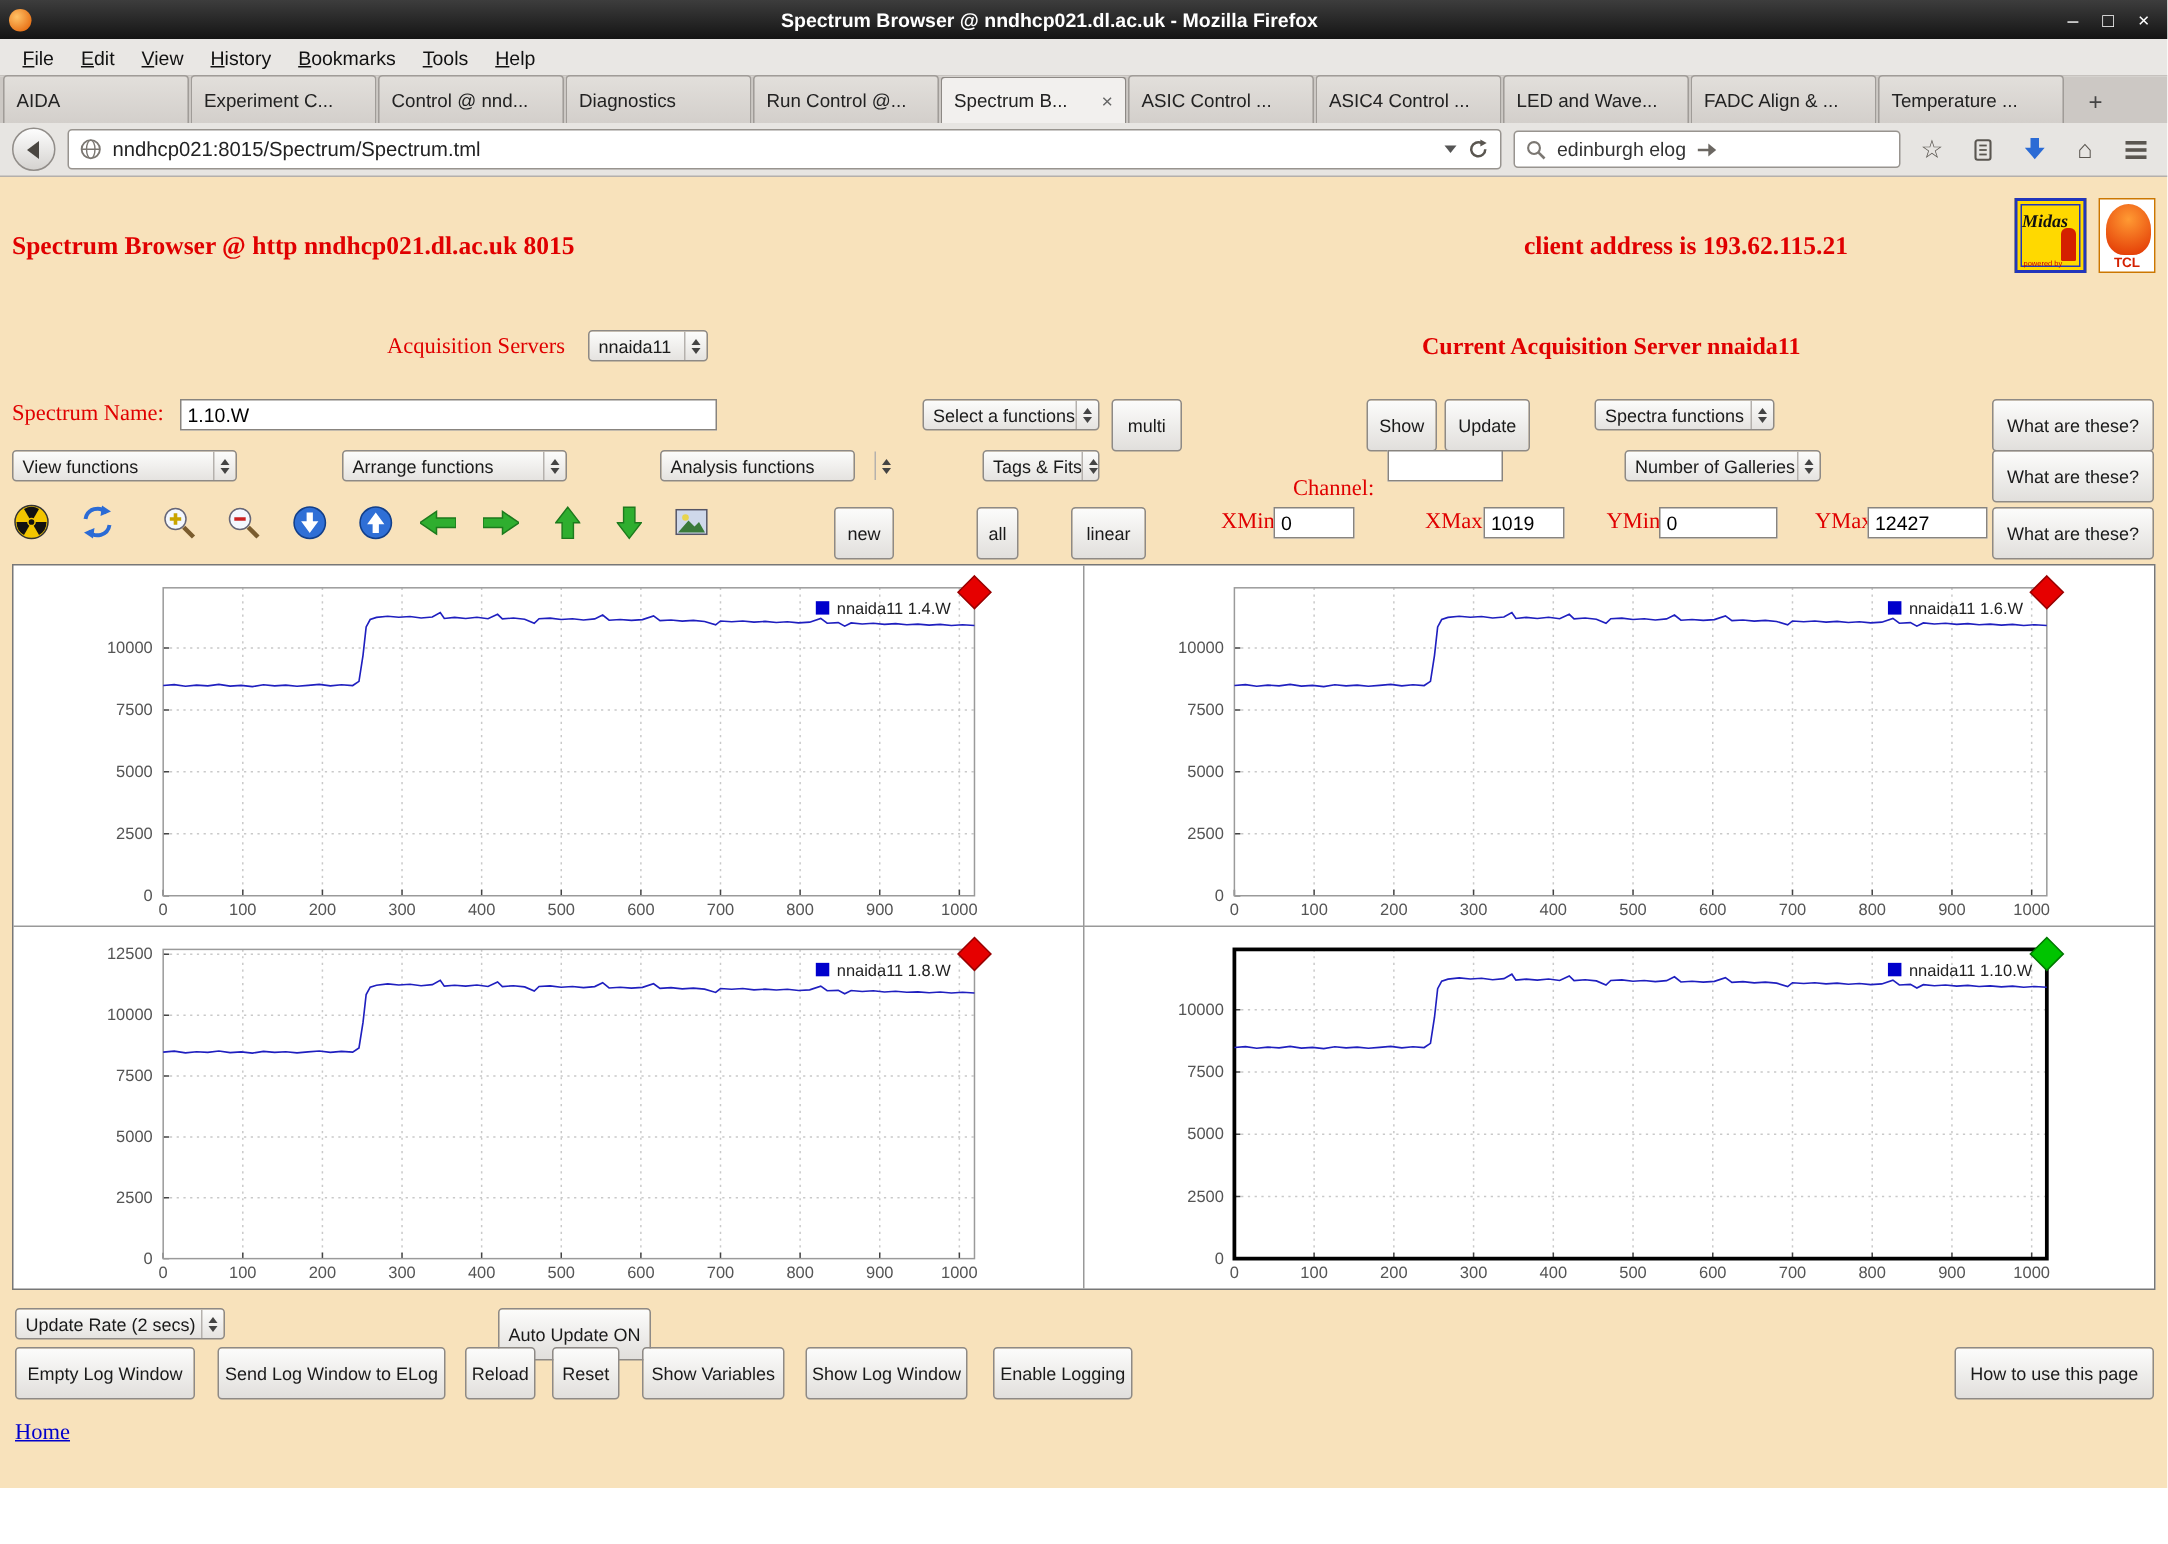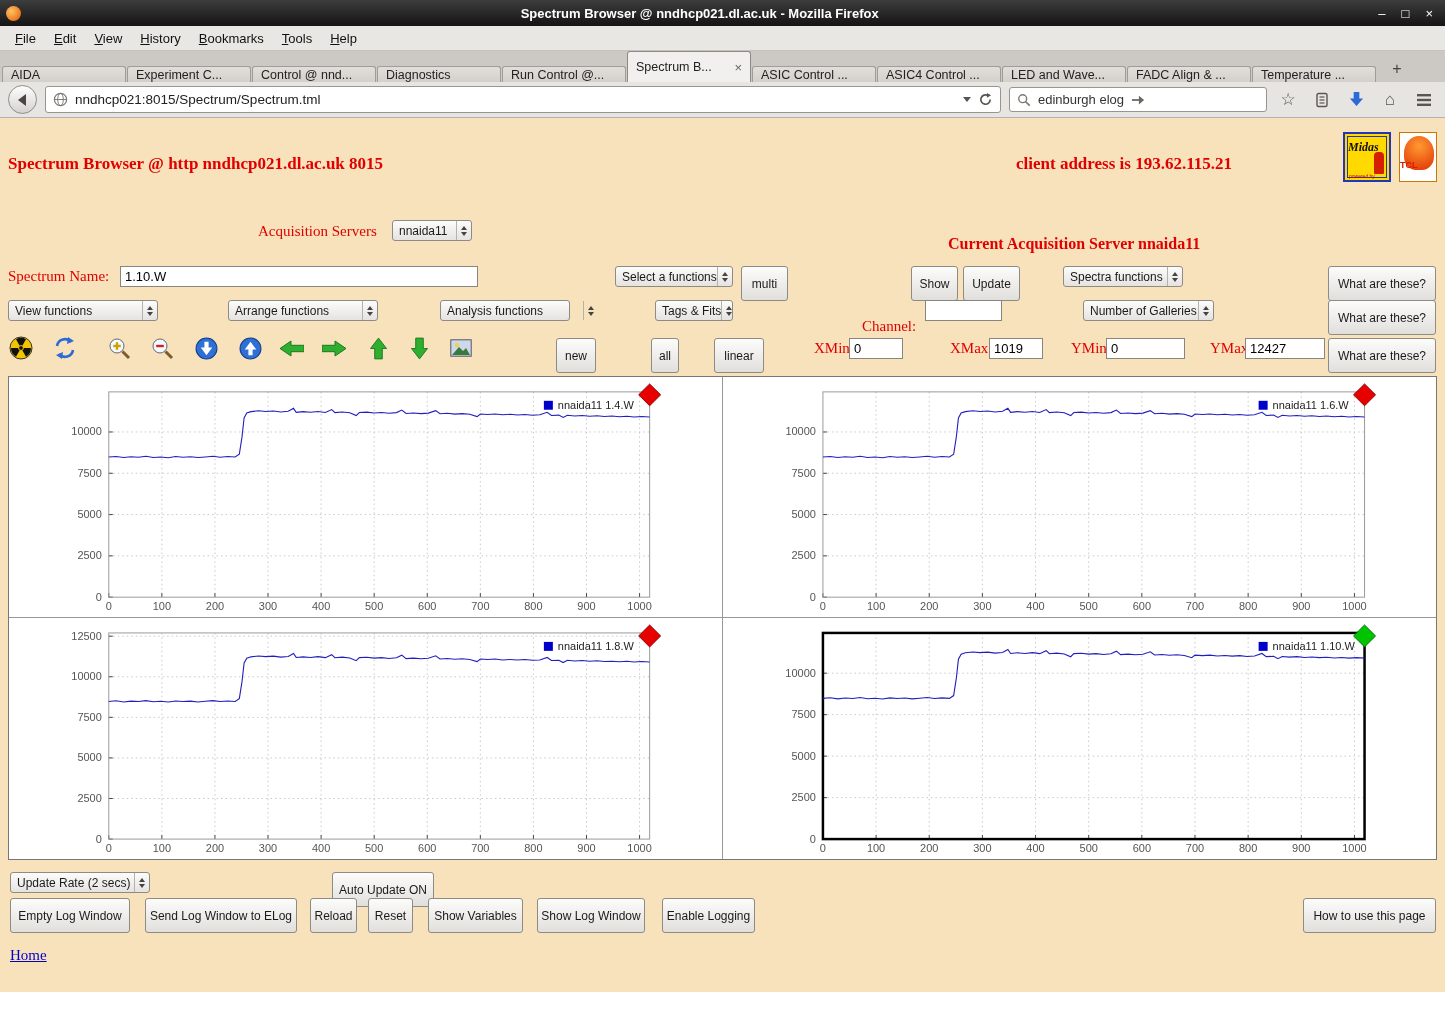--- a/index.html
+++ b/index.html
@@ -13,21 +13,21 @@
   .winbtns { display:flex; gap:16px; margin-right:12px; font-size:13px; font-weight:normal; }
   .winbtns span { cursor:default; }
 
   
   .menubar { height:25px; background:#e9e7e4; border-bottom:1px solid #c6c2be; display:flex; align-items:center; padding-left:6px; font-size:13px; color:#111; }
   .menu-item { display:inline-block; padding:3px 9px; }
   .menu-item::first-letter { text-decoration:underline; }
 
   
   .tabbar { height:31px; background:#ccc8c4; display:flex; align-items:flex-end; padding-left:2px; }
-  .tab { width:124px; height:16px; background:linear-gradient(#e2dfdb,#d3cfcb); border:1px solid #a09c98; border-bottom:none; margin-right:1px; display:flex; align-items:center; padding:0 8px; font-size:12.5px; color:#222; border-radius:3px 3px 0 0; white-space:nowrap; overflow:hidden; }
+  .tab { width:124px; height:32px; background:linear-gradient(#e2dfdb,#d3cfcb); border:1px solid #a09c98; border-bottom:none; margin-right:1px; display:flex; align-items:center; padding:0 8px; font-size:12.5px; color:#222; border-radius:3px 3px 0 0; white-space:nowrap; overflow:hidden; }
   .tab.active { background:#f2f0ee; height:31px; border-color:#8d8985; }
   .tab .tclose { margin-left:auto; color:#666; font-size:13px; padding-left:4px; }
   .newtab { width:32px; height:26px; display:flex; align-items:center; justify-content:center; color:#444; font-size:16px; margin-left:4px; }
 
   
   .navbar { height:36px; background:#e7e5e2; border-bottom:1px solid #b4b0ac; display:flex; align-items:center; padding:0 8px; gap:8px; }
   .back-btn { width:29px; height:29px; border-radius:50%; background:linear-gradient(#fdfdfd,#d5d3d0); border:1px solid #918d89; display:flex; align-items:center; justify-content:center; flex:none; }
   .urlbar { flex:1; height:27px; background:#fff; border:1px solid #98948f; border-radius:3px; display:flex; align-items:center; padding:0 7px; gap:7px; font-size:13.5px; color:#222; }
   .urlbar .grow { flex:1; }
   .searchbar { width:258px; height:25px; background:#fff; border:1px solid #98948f; border-radius:3px; display:flex; align-items:center; padding:0 7px; gap:7px; font-size:13px; color:#333; flex:none; }
@@ -43,24 +43,24 @@
   .header-row { position:relative; height:96px; }
   .page-title { position:absolute; left:8px; top:36px; color:#e00000; font-weight:bold; font-size:17px; }
   .client-address { position:absolute; left:1016px; top:36px; color:#e00000; font-weight:bold; font-size:17px; }
   .logos { position:absolute; right:8px; top:14px; display:flex; gap:8px; }
   .logo-midas { width:48px; height:50px; background:#ffd900; border:2px solid #2236bb; box-shadow:inset 0 0 0 2px #ffd900, inset 0 0 0 3px #2236bb; position:relative; }
   .logo-midas .mtext { position:absolute; left:3px; top:6px; font:bold italic 12px "Liberation Serif",serif; color:#111; }
   .logo-midas .mfig { position:absolute; right:5px; bottom:6px; width:10px; height:22px; background:#d42000; border-radius:4px 4px 1px 1px; }
   .logo-midas .msub { position:absolute; left:4px; bottom:1px; font-size:5px; color:#c00; font-family:"Liberation Sans",sans-serif; }
   .logo-tcl { width:38px; height:50px; background:#fff; border:1px solid #cc7700; position:relative; overflow:hidden; }
   .logo-tcl .flame { position:absolute; left:4px; top:3px; width:30px; height:34px; background:radial-gradient(circle at 50% 30%,#ff9a33,#e03000); border-radius:50% 50% 40% 40%; }
-  .logo-tcl .ttext { position:absolute; left:0; right:0; bottom:11px; font:bold 9px "Liberation Sans",sans-serif; color:#d42000; }
+  .logo-tcl .ttext { position:absolute; left:0; right:0; bottom:1px; text-align:center; font:bold 9px "Liberation Sans",sans-serif; color:#d42000; }
 
   .acq-row { position:relative; height:50px; }
-  .current-acq { position:absolute; left:948px; top:21px; color:#e00000; font-weight:bold; font-size:16px; }
+  .current-acq { position:absolute; left:948px; top:9px; color:#e00000; font-weight:bold; font-size:16px; }
 
   .crow { position:relative; height:34px; }
   .crow3 { position:relative; height:44px; }
 
   .btn { position:absolute; height:35px; background:linear-gradient(#fcfcfb,#e1dfdc); border:1px solid #8e8a86; border-radius:3px; font:12px "Liberation Sans",sans-serif; color:#1a1a1a; display:flex; align-items:center; justify-content:center; padding:0 2px; white-space:nowrap; cursor:default; }
   .sel { position:absolute; height:21px; background:linear-gradient(#fcfcfb,#e5e3e0); border:1px solid #8e8a86; border-radius:3px; font:12px "Liberation Sans",sans-serif; color:#1a1a1a; display:flex; align-items:center; padding:0 0 0 6px; white-space:nowrap; cursor:default; }
   .sel .spin { margin-left:auto; height:100%; display:flex; flex-direction:column; align-items:center; justify-content:center; padding:0 4px; border-left:1px solid #b5b1ad; }
   .inp { position:absolute; height:21px; background:#fff; border:1px solid #88847f; font:13px "Liberation Sans",sans-serif; padding:0 4px; color:#000; }
 
   .ticon { position:absolute; top:3px; width:26px; height:26px; display:flex; align-items:center; justify-content:center; }

